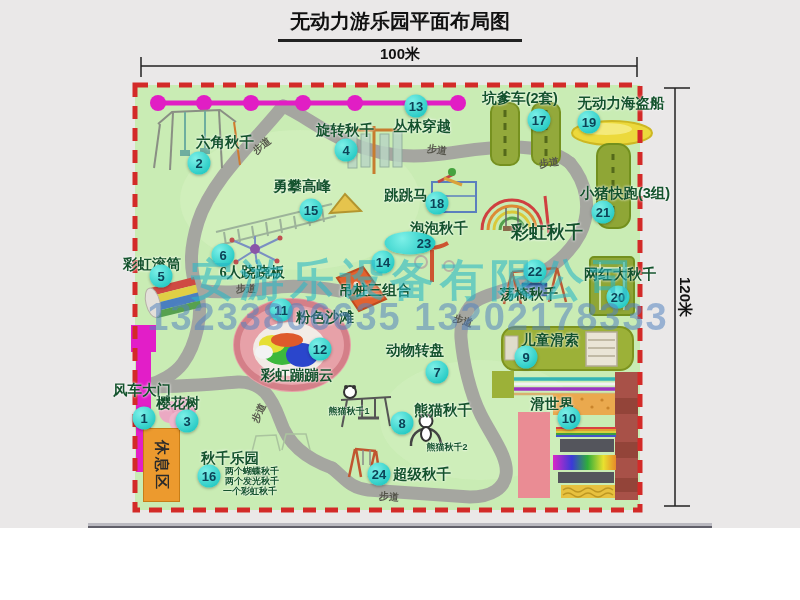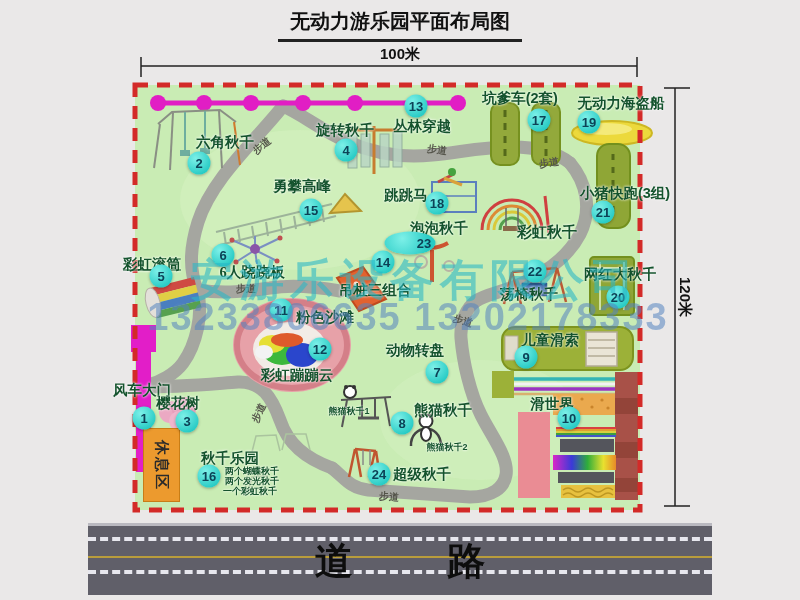--- a/index.html
+++ b/index.html
@@ -1,16 +1,16 @@
 <!DOCTYPE html>
 <html><head>
 <meta charset="utf-8">
 <style>
   html,body{margin:0;padding:0;}
-  .stage{position:relative;width:800px;height:600px;background:#eae8e8;overflow:hidden;
+  .stage{position:relative;width:800px;height:528px;background:#eae8e8;overflow:hidden;
          font-family:"Liberation Sans","DejaVu Sans",sans-serif;}
   .page-title{position:absolute;left:50%;top:8px;transform:translateX(-50%);
       font-size:20px;font-weight:bold;color:#111;border-bottom:3px solid #222;
       padding:0 12px 4px;white-space:nowrap;z-index:6;}
   .dim-label{position:absolute;font-size:15px;font-weight:bold;color:#111;z-index:6;}
   .dim-w{left:400px;top:54px;transform:translate(-50%,-50%);}
   .dim-h{left:684px;top:297px;transform:translate(-50%,-50%) rotate(90deg);}
   svg.map{position:absolute;left:0;top:0;z-index:1;}
   #overlay{position:absolute;left:0;top:0;width:800px;height:600px;z-index:3;pointer-events:none;}
   .map-label{position:absolute;transform:translate(-50%,-50%);font-weight:bold;font-size:14.5px;
@@ -313,21 +313,21 @@
 
   <div id="overlay">
       <div class="map-label" style="left: 142px; top: 390px; transform: translate(-50%, -50%);">风车大门</div>
       <div class="badge" style="left: 144px; top: 418px; transform: translate(-50%, -50%);">1</div>
       <div class="map-label" style="left: 225px; top: 142px; transform: translate(-50%, -50%);">六角秋千</div>
       <div class="badge" style="left: 199px; top: 163px; transform: translate(-50%, -50%);">2</div>
       <div class="map-label" style="left: 178px; top: 403px; transform: translate(-50%, -50%);">樱花树</div>
       <div class="badge" style="left: 187px; top: 421px; transform: translate(-50%, -50%);">3</div>
       <div class="map-label" style="left: 345px; top: 130px; transform: translate(-50%, -50%);">旋转秋千</div>
       <div class="badge" style="left: 346px; top: 150px; transform: translate(-50%, -50%);">4</div>
-      <div class="map-label" style="left: 152px; top: 264px; transform: translate(-50%, -50%); text-decoration: underline;">彩虹滚筒</div>
+      <div class="map-label" style="left: 152px; top: 264px; transform: translate(-50%, -50%);">彩虹滚筒</div>
       <div class="badge" style="left: 161px; top: 276px; transform: translate(-50%, -50%);">5</div>
       <div class="map-label" style="left: 252px; top: 272px; transform: translate(-50%, -50%); font-family: Liberation Serif, serif;">6人跷跷板</div>
       <div class="badge" style="left: 223px; top: 255px; transform: translate(-50%, -50%);">6</div>
       <div class="map-label" style="left: 415px; top: 350px; transform: translate(-50%, -50%);">动物转盘</div>
       <div class="badge" style="left: 437px; top: 372px; transform: translate(-50%, -50%);">7</div>
       <div class="map-label" style="left: 443px; top: 410px; transform: translate(-50%, -50%);">熊猫秋千</div>
       <div class="badge" style="left: 402px; top: 423px; transform: translate(-50%, -50%);">8</div>
       <div class="map-label" style="left: 550px; top: 340px; transform: translate(-50%, -50%);">儿童滑索</div>
       <div class="badge" style="left: 526px; top: 357px; transform: translate(-50%, -50%);">9</div>
       <div class="map-label" style="left: 552px; top: 404px; transform: translate(-50%, -50%);">滑世界</div>
@@ -353,21 +353,21 @@
       <div class="map-label" style="left: 620px; top: 274px; transform: translate(-50%, -50%);">网红大秋千</div>
       <div class="badge" style="left: 618px; top: 297px; transform: translate(-50%, -50%);">20</div>
       <div class="map-label" style="left: 625px; top: 193px; transform: translate(-50%, -50%);">小猪快跑(3组)</div>
       <div class="badge" style="left: 603px; top: 212px; transform: translate(-50%, -50%);">21</div>
       <div class="map-label" style="left: 509px; top: 294px; transform: translate(-50%, -50%); padding-left: 40px;">荡椅秋千</div>
       <div class="badge" style="left: 535px; top: 271px; transform: translate(-50%, -50%);">22</div>
       <div class="map-label" style="left: 439px; top: 228px; transform: translate(-50%, -50%);">泡泡秋千</div>
       <div class="badge" style="left: 410px; top: 243px; transform: translate(-50%, -50%); padding-left: 28px;">23</div>
       <div class="map-label" style="left: 422px; top: 474px; transform: translate(-50%, -50%);">超级秋千</div>
       <div class="badge" style="left: 379px; top: 474px; transform: translate(-50%, -50%);">24</div>
-      <div class="map-label" style="left: 547px; top: 232px; font-size: 15px; transform: translate(-50%, -50%);">彩虹秋千</div>
+      <div class="map-label" style="left: 547px; top: 232px; font-size: 18px; transform: translate(-50%, -50%);">彩虹秋千</div>
       <div class="map-label" style="left: 349px; top: 411px; font-size: 9px; transform: translate(-50%, -50%);">熊猫秋千1</div>
       <div class="map-label" style="left: 447px; top: 447px; font-size: 9px; transform: translate(-50%, -50%);">熊猫秋千2</div>
       <div class="map-label" style="left: 252px; top: 471px; font-size: 9px; transform: translate(-50%, -50%);">两个蝴蝶秋千</div>
       <div class="map-label" style="left: 252px; top: 481px; font-size: 9px; transform: translate(-50%, -50%);">两个发光秋千</div>
       <div class="map-label" style="left: 250px; top: 491px; font-size: 9px; transform: translate(-50%, -50%);">一个彩虹秋千</div>
       <div class="walk-label" style="left: 262px; top: 146px; transform: translate(-50%, -50%) rotate(-38deg);">步道</div>
       <div class="walk-label" style="left: 437px; top: 150px; transform: translate(-50%, -50%) rotate(8deg);">步道</div>
       <div class="walk-label" style="left: 549px; top: 163px; transform: translate(-50%, -50%) rotate(-8deg);">步道</div>
       <div class="walk-label" style="left: 246px; top: 289px; transform: translate(-50%, -50%);">步道</div>
       <div class="walk-label" style="left: 463px; top: 321px; transform: translate(-50%, -50%) rotate(18deg);">步道</div>

